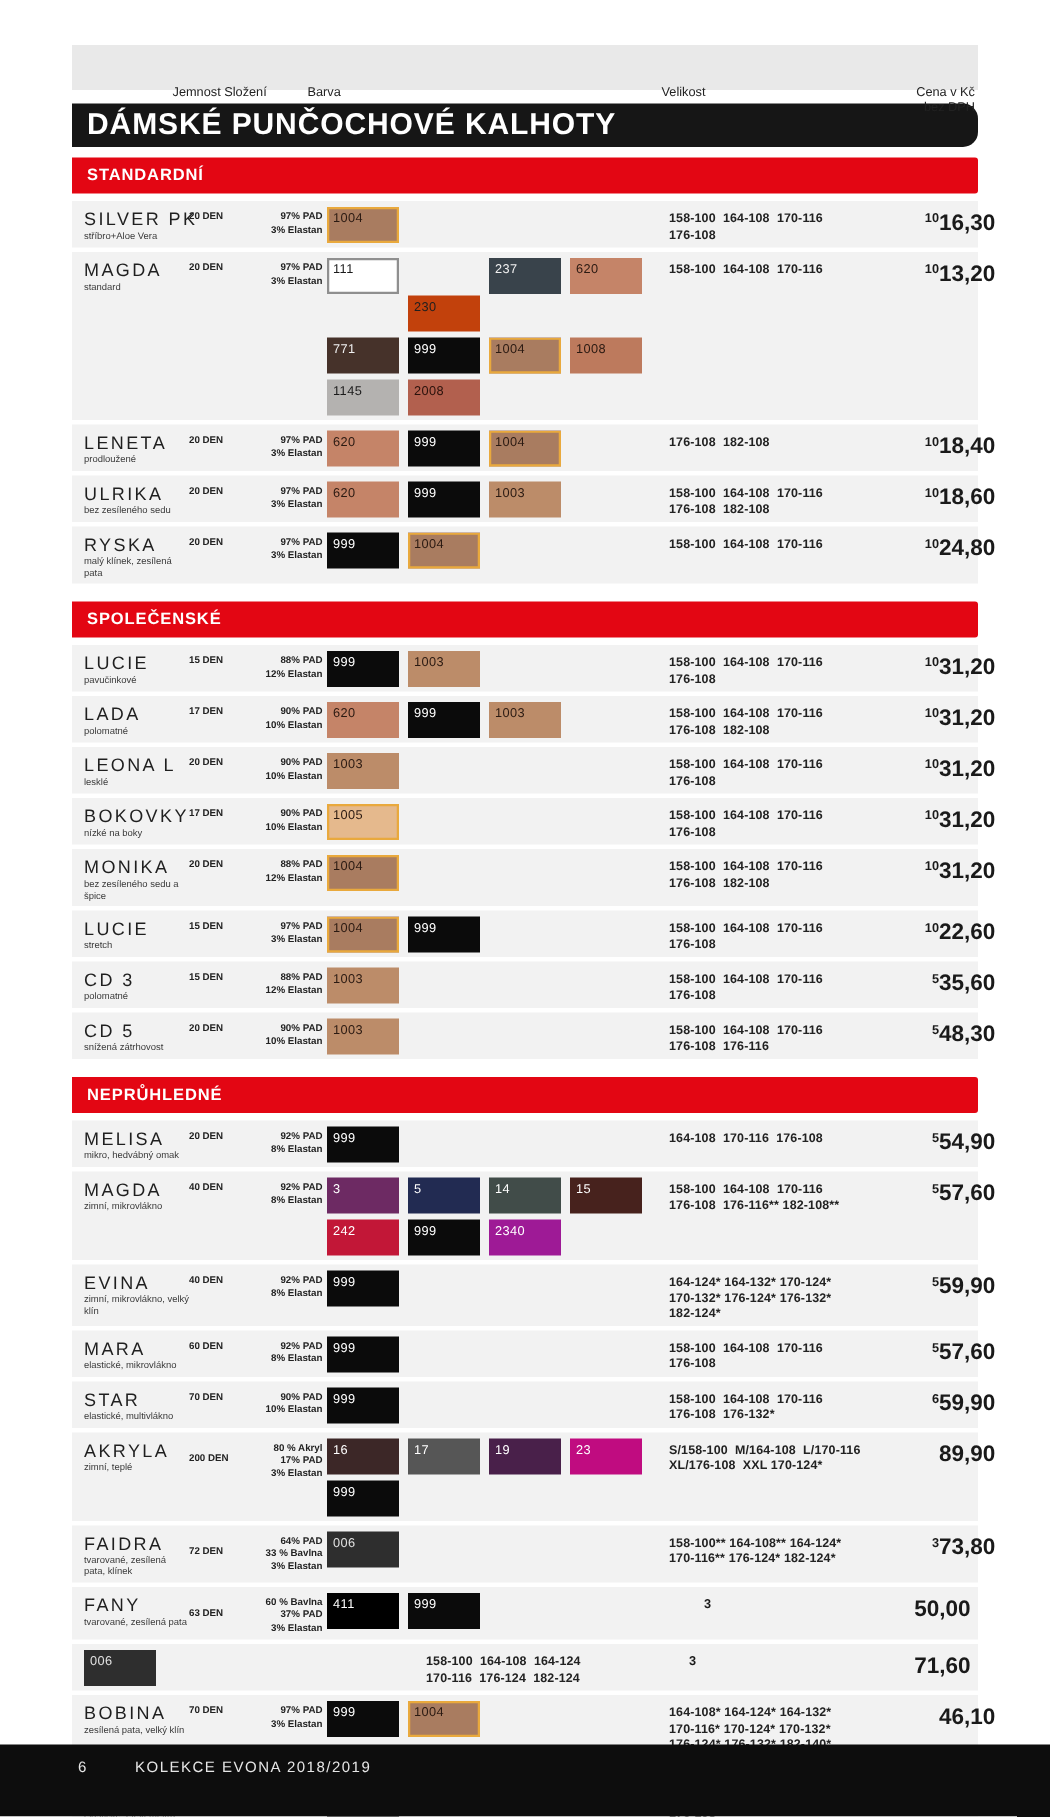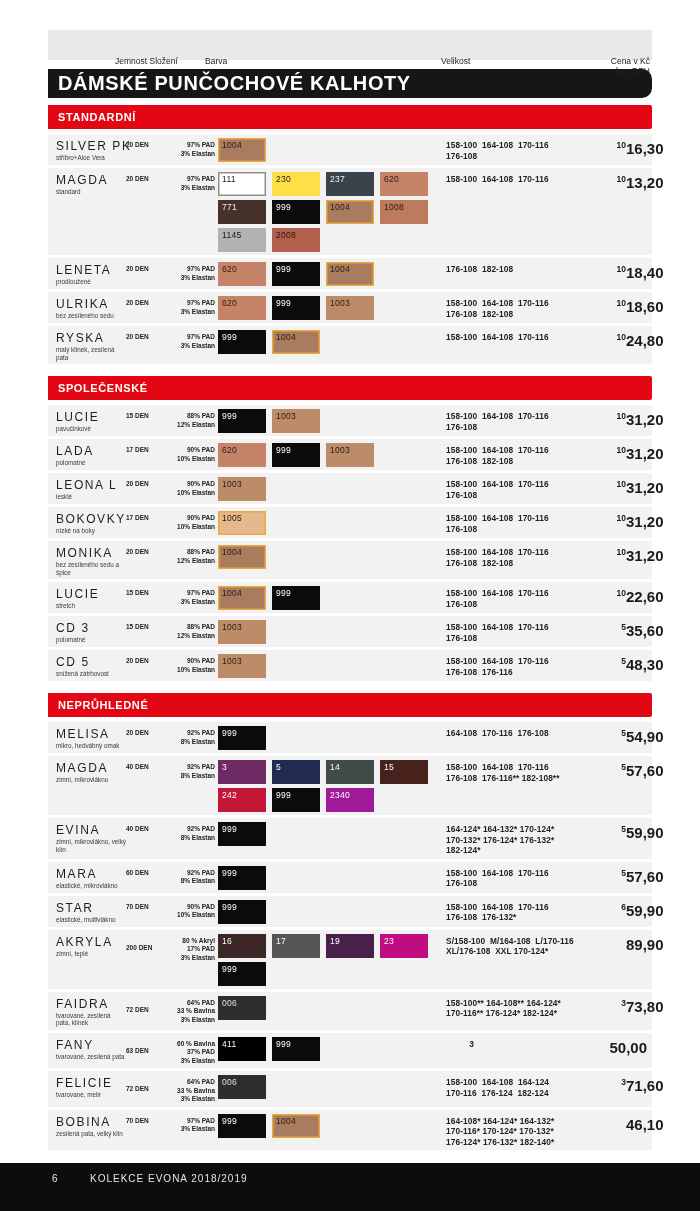--- a/index.html
+++ b/index.html
@@ -110,21 +110,21 @@
               <div class="p-den">20 DEN</div>
               <div class="p-comp">
                 <div class="comp-line">97% PAD</div>
                 <div class="comp-line">3% Elastan</div>
               </div>
             </div>
           </div>
           <div class="col-swatches">
             <div class="swatch-row">
               <div class="swatch" style="background: rgb(255, 255, 255); color: rgb(26, 26, 26); box-shadow: rgb(143, 143, 143) 0px 0px 0px 1.5px inset;">111</div>
-              <div class="swatch" style="background: #fde047; color: rgb(31, 31, 31);">230</div>
+              <div class="swatch" style="background: #c2410c; color: rgb(31, 31, 31); margin-top: 25px;">230</div>
               <div class="swatch" style="background: rgb(57, 67, 75); color: rgb(240, 240, 240);">237</div>
               <div class="swatch" style="background: rgb(197, 132, 104); color: rgb(43, 26, 18);">620</div>
             </div>
             <div class="swatch-row">
               <div class="swatch" style="background: rgb(70, 50, 42); color: rgb(240, 240, 240);">771</div>
               <div class="swatch" style="background: rgb(11, 11, 11); color: rgb(255, 255, 255);">999</div>
               <div class="swatch" style="background: rgb(169, 124, 96); color: rgb(43, 26, 18); box-shadow: rgb(233, 169, 61) 0px 0px 0px 1.5px inset;">1004</div>
               <div class="swatch" style="background: rgb(189, 122, 93); color: rgb(43, 26, 18);">1008</div>
             </div>
             <div class="swatch-row">
@@ -649,34 +649,20 @@
           <div class="col-swatches">
             <div class="swatch-row">
               <div class="swatch" style="background: #000000; color: rgb(255, 255, 255);">411</div>
               <div class="swatch" style="background: rgb(11, 11, 11); color: rgb(255, 255, 255);">999</div>
             </div>
           </div>
           <div class="col-qty">3</div>
           <div class="col-price">50,00</div>
         </div>
         <div class="row">
-          <div class="col-id">
-            <div class="name-block">
-              <div class="p-name">FELICIE</div>
-              <div class="p-desc">tvarované, melír</div>
-            </div>
-            <div class="den-comp">
-              <div class="p-den den-mid">72 DEN</div>
-              <div class="p-comp">
-                <div class="comp-line">64% PAD</div>
-                <div class="comp-line">33 % Bavlna</div>
-                <div class="comp-line">3% Elastan</div>
-              </div>
-            </div>
-          </div>
           <div class="col-swatches">
             <div class="swatch-row">
               <div class="swatch textured" style="background: rgb(46, 46, 46); color: rgb(224, 224, 224);">006</div>
             </div>
           </div>
           <div class="col-sizes">
             <div class="size-line">158-100  164-108  164-124</div>
             <div class="size-line">170-116  176-124  182-124</div>
           </div>
           <div class="col-qty">3</div>

